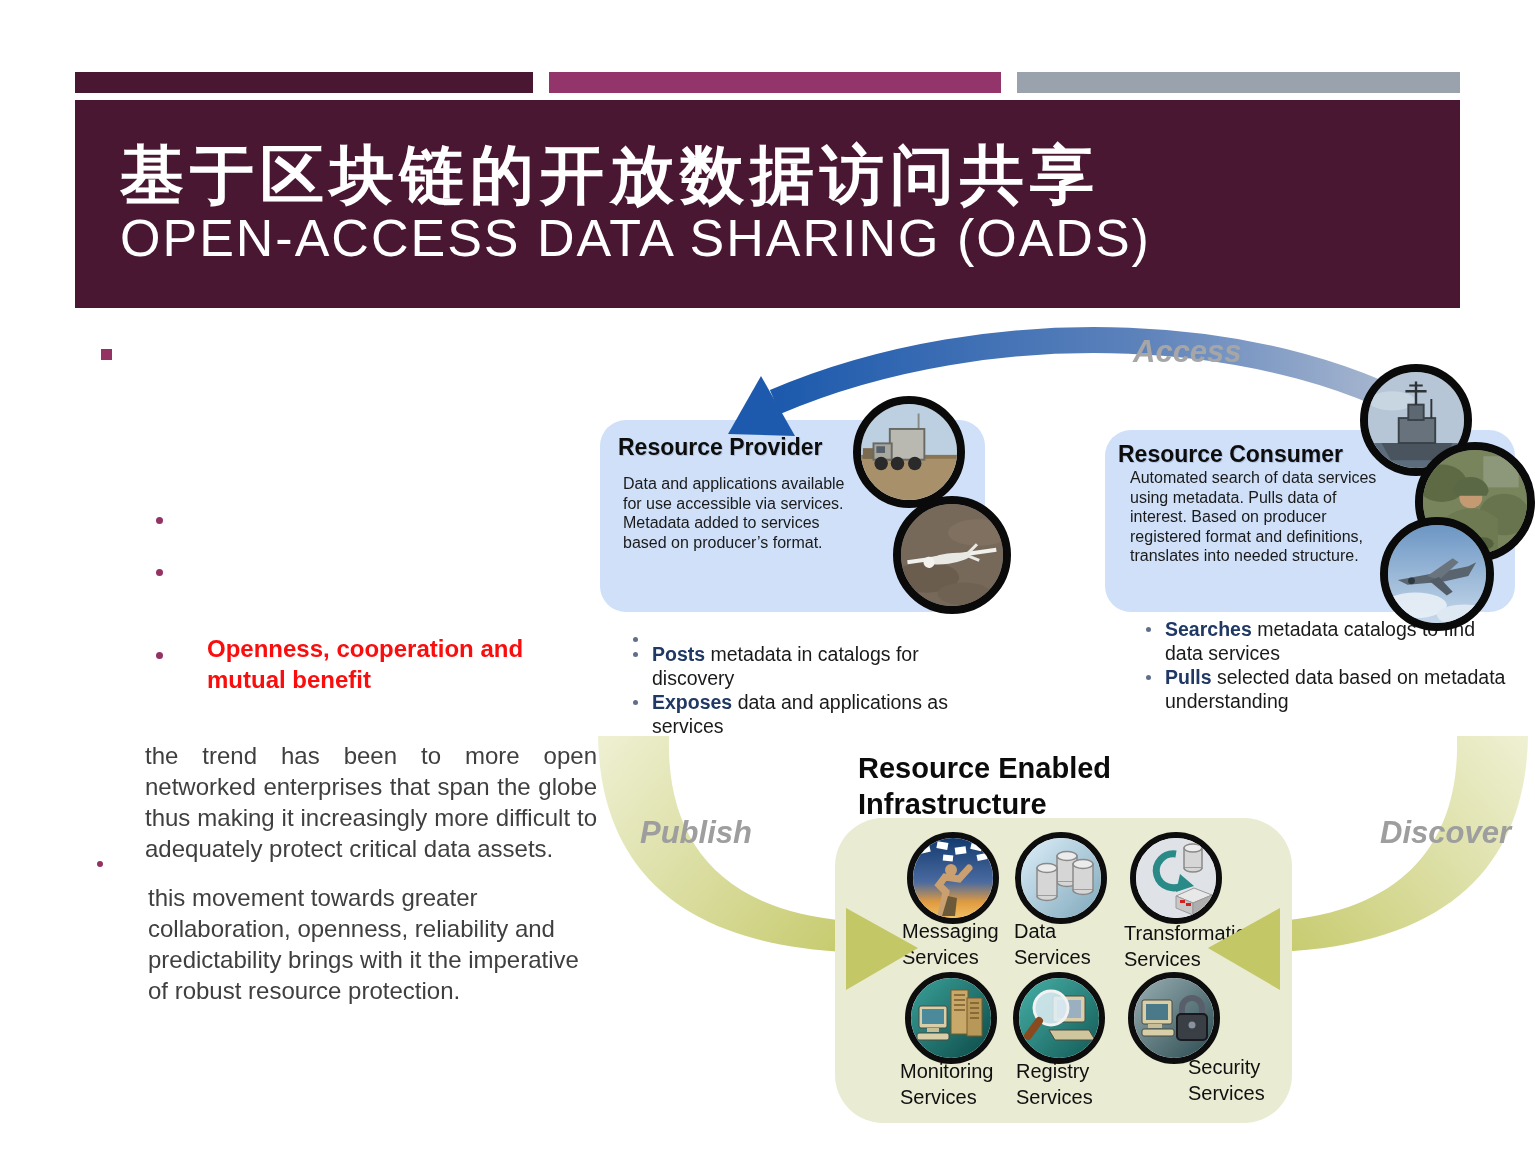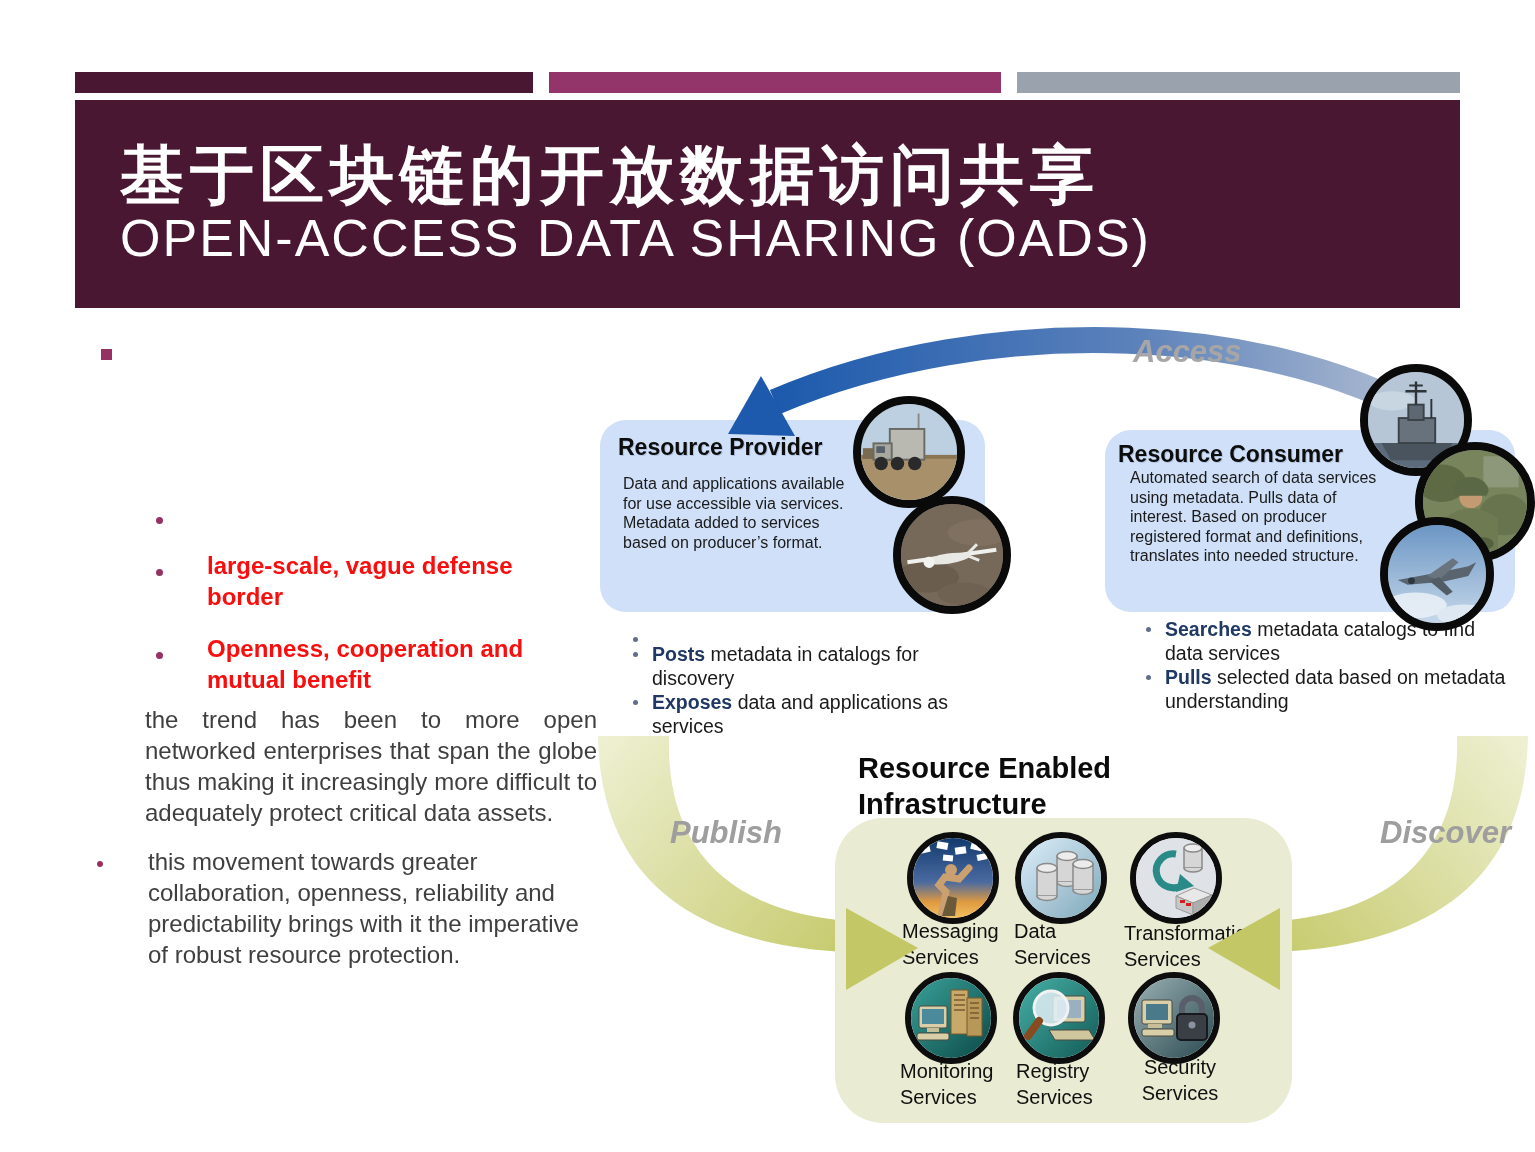--- a/index.html
+++ b/index.html
@@ -7,21 +7,21 @@
          font-family:"Liberation Sans","DejaVu Sans",sans-serif;color:#3f3f3f;}
   .bar{position:absolute;top:72px;height:21px;}
   .titlebox{position:absolute;left:75px;top:100px;width:1385px;height:208px;background:#4a1733;z-index:2;}
   .title-cn{position:absolute;left:45px;top:32px;font-size:64px;font-weight:600;letter-spacing:6px;color:#ffffff;white-space:nowrap;}
   .title-en{position:absolute;left:45px;top:108px;font-size:52px;font-weight:400;letter-spacing:2px;color:#ffffff;white-space:nowrap;}
   .sq-bullet{position:absolute;width:11px;height:11px;background:#943264;}
   .rdot{position:absolute;width:7px;height:7px;border-radius:50%;background:#943264;}
   .ltext{position:absolute;font-size:26px;line-height:37px;color:#3f3f3f;}
   .sub{position:absolute;font-size:24px;line-height:31px;}
   .red{color:#f90d0d;font-weight:bold;}
-  .para{position:absolute;font-size:24px;line-height:31px;color:#3f3f3f;}
+  .para{position:absolute;font-size:24px;line-height:31px;color:#3f3f3f;margin-top:36px;}
   .justify{text-align:justify;}
   .bluebox{position:absolute;background:#cfe0f8;border-radius:26px;z-index:2;}
   .boxtitle{position:absolute;font-size:23px;font-weight:bold;color:#0d0d0d;text-shadow:1px 1px 0 rgba(120,140,180,.35);white-space:nowrap;}
   .boxbody{position:absolute;font-size:16px;line-height:19.5px;color:#1a1a1a;}
   .photo{position:absolute;border-radius:50%;border:8px solid #0a0a0a;overflow:hidden;z-index:3;background:#777;}
   .photo svg{display:block;width:100%;height:100%;}
   .blist{position:absolute;z-index:2;font-size:19.5px;line-height:23.5px;color:#1a1a1a;}
   .brow{display:flex;margin-bottom:1px;}
   .bdot{width:5px;height:5px;border-radius:50%;background:#5f6f8c;margin:9px 14px 0 0;flex:0 0 auto;}
   .lead{font-weight:bold;color:#1f3864;}
@@ -66,21 +66,20 @@
     <path d="M1445 428 C 1280 322, 990 310, 775 402" fill="none" stroke="url(#bluegrad)" stroke-width="26"></path>
     <path d="M598 736 C 600 856, 667 944, 848 952 L 848 921 C 712 910, 666 832, 669 736 Z" fill="url(#oliveL)"></path>
     <path d="M1528 736 C 1526 856, 1459 944, 1278 952 L 1278 921 C 1414 910, 1460 832, 1457 736 Z" fill="url(#oliveR)"></path>
   </svg>
 
   <span class="sq-bullet" style="left:101px;top:349px;"></span>
 
   <span class="rdot" style="left:156px;top:517px;"></span>
 
   <span class="rdot" style="left:156px;top:569px;"></span>
-  <div class="sub red" style="left:207px;top:550px;width:345px;">large-scale, vague defense border</div>
 
   <span class="rdot" style="left:156px;top:652px;"></span>
   <div class="sub red" style="left:207px;top:633px;width:345px;">Openness, cooperation and mutual benefit</div>
 
   <div class="para justify" style="left:145px;top:704px;width:452px;">the trend has been to more open networked enterprises that span the globe thus making it increasingly more difficult to adequately protect critical data assets.</div>
 
   <span class="rdot" style="left:97px;top:861px;width:6px;height:6px;"></span>
   <div class="para" style="left:148px;top:846px;width:445px;">this movement towards greater collaboration, openness, reliability and predictability brings with it the imperative of robust resource protection.</div>
 
   <div class="bluebox" style="left:600px;top:420px;width:385px;height:192px;">
@@ -316,25 +315,25 @@
       <rect width="80" height="80" fill="url(#sg)"></rect>
       <rect x="8" y="22" width="30" height="24" rx="2" fill="#d8cfa8" stroke="#4a4a40"></rect>
       <rect x="12" y="26" width="22" height="16" fill="#4a7a8a"></rect>
       <rect x="14" y="46" width="14" height="4" fill="#c8bf98"></rect>
       <rect x="8" y="51" width="32" height="7" rx="2" fill="#d8cfa8" stroke="#4a4a40"></rect>
       <path d="M48 38 v-8 a10 10 0 0 1 20 0 v8" fill="none" stroke="#585f6a" stroke-width="6"></path>
       <rect x="43" y="36" width="30" height="26" rx="4" fill="#3a3f46" stroke="#17191d" stroke-width="2"></rect>
       <circle cx="58" cy="47" r="3.5" fill="#8a929e"></circle>
     </svg>
   </div>
-  <div class="ilabel" style="left:1130px;top:1054px;width:100px;text-align:center;">Security Services</div>
+  <div class="ilabel" style="left:1188px;top:1054px;width:100px;">Security Services</div>
 
   <svg class="layer" width="1535" height="1152" style="z-index:4;">
     <polygon points="728,434 795,436 761,376" fill="#1d5aad"></polygon>
     <polygon points="846,908 846,990 918,948" fill="#c3c765"></polygon>
     <polygon points="1280,908 1280,990 1208,948" fill="#c3c765"></polygon>
   </svg>
 
   <div class="flowlabel" style="left:1133px;top:334px;color:#a6a6a6;">Access</div>
-  <div class="flowlabel" style="left:640px;top:815px;margin-left:30px;">Publish</div>
+  <div class="flowlabel" style="left:640px;top:815px;">Publish</div>
   <div class="flowlabel" style="left:1380px;top:815px;">Discover</div>
 
 </div>
 
 </body></html>

